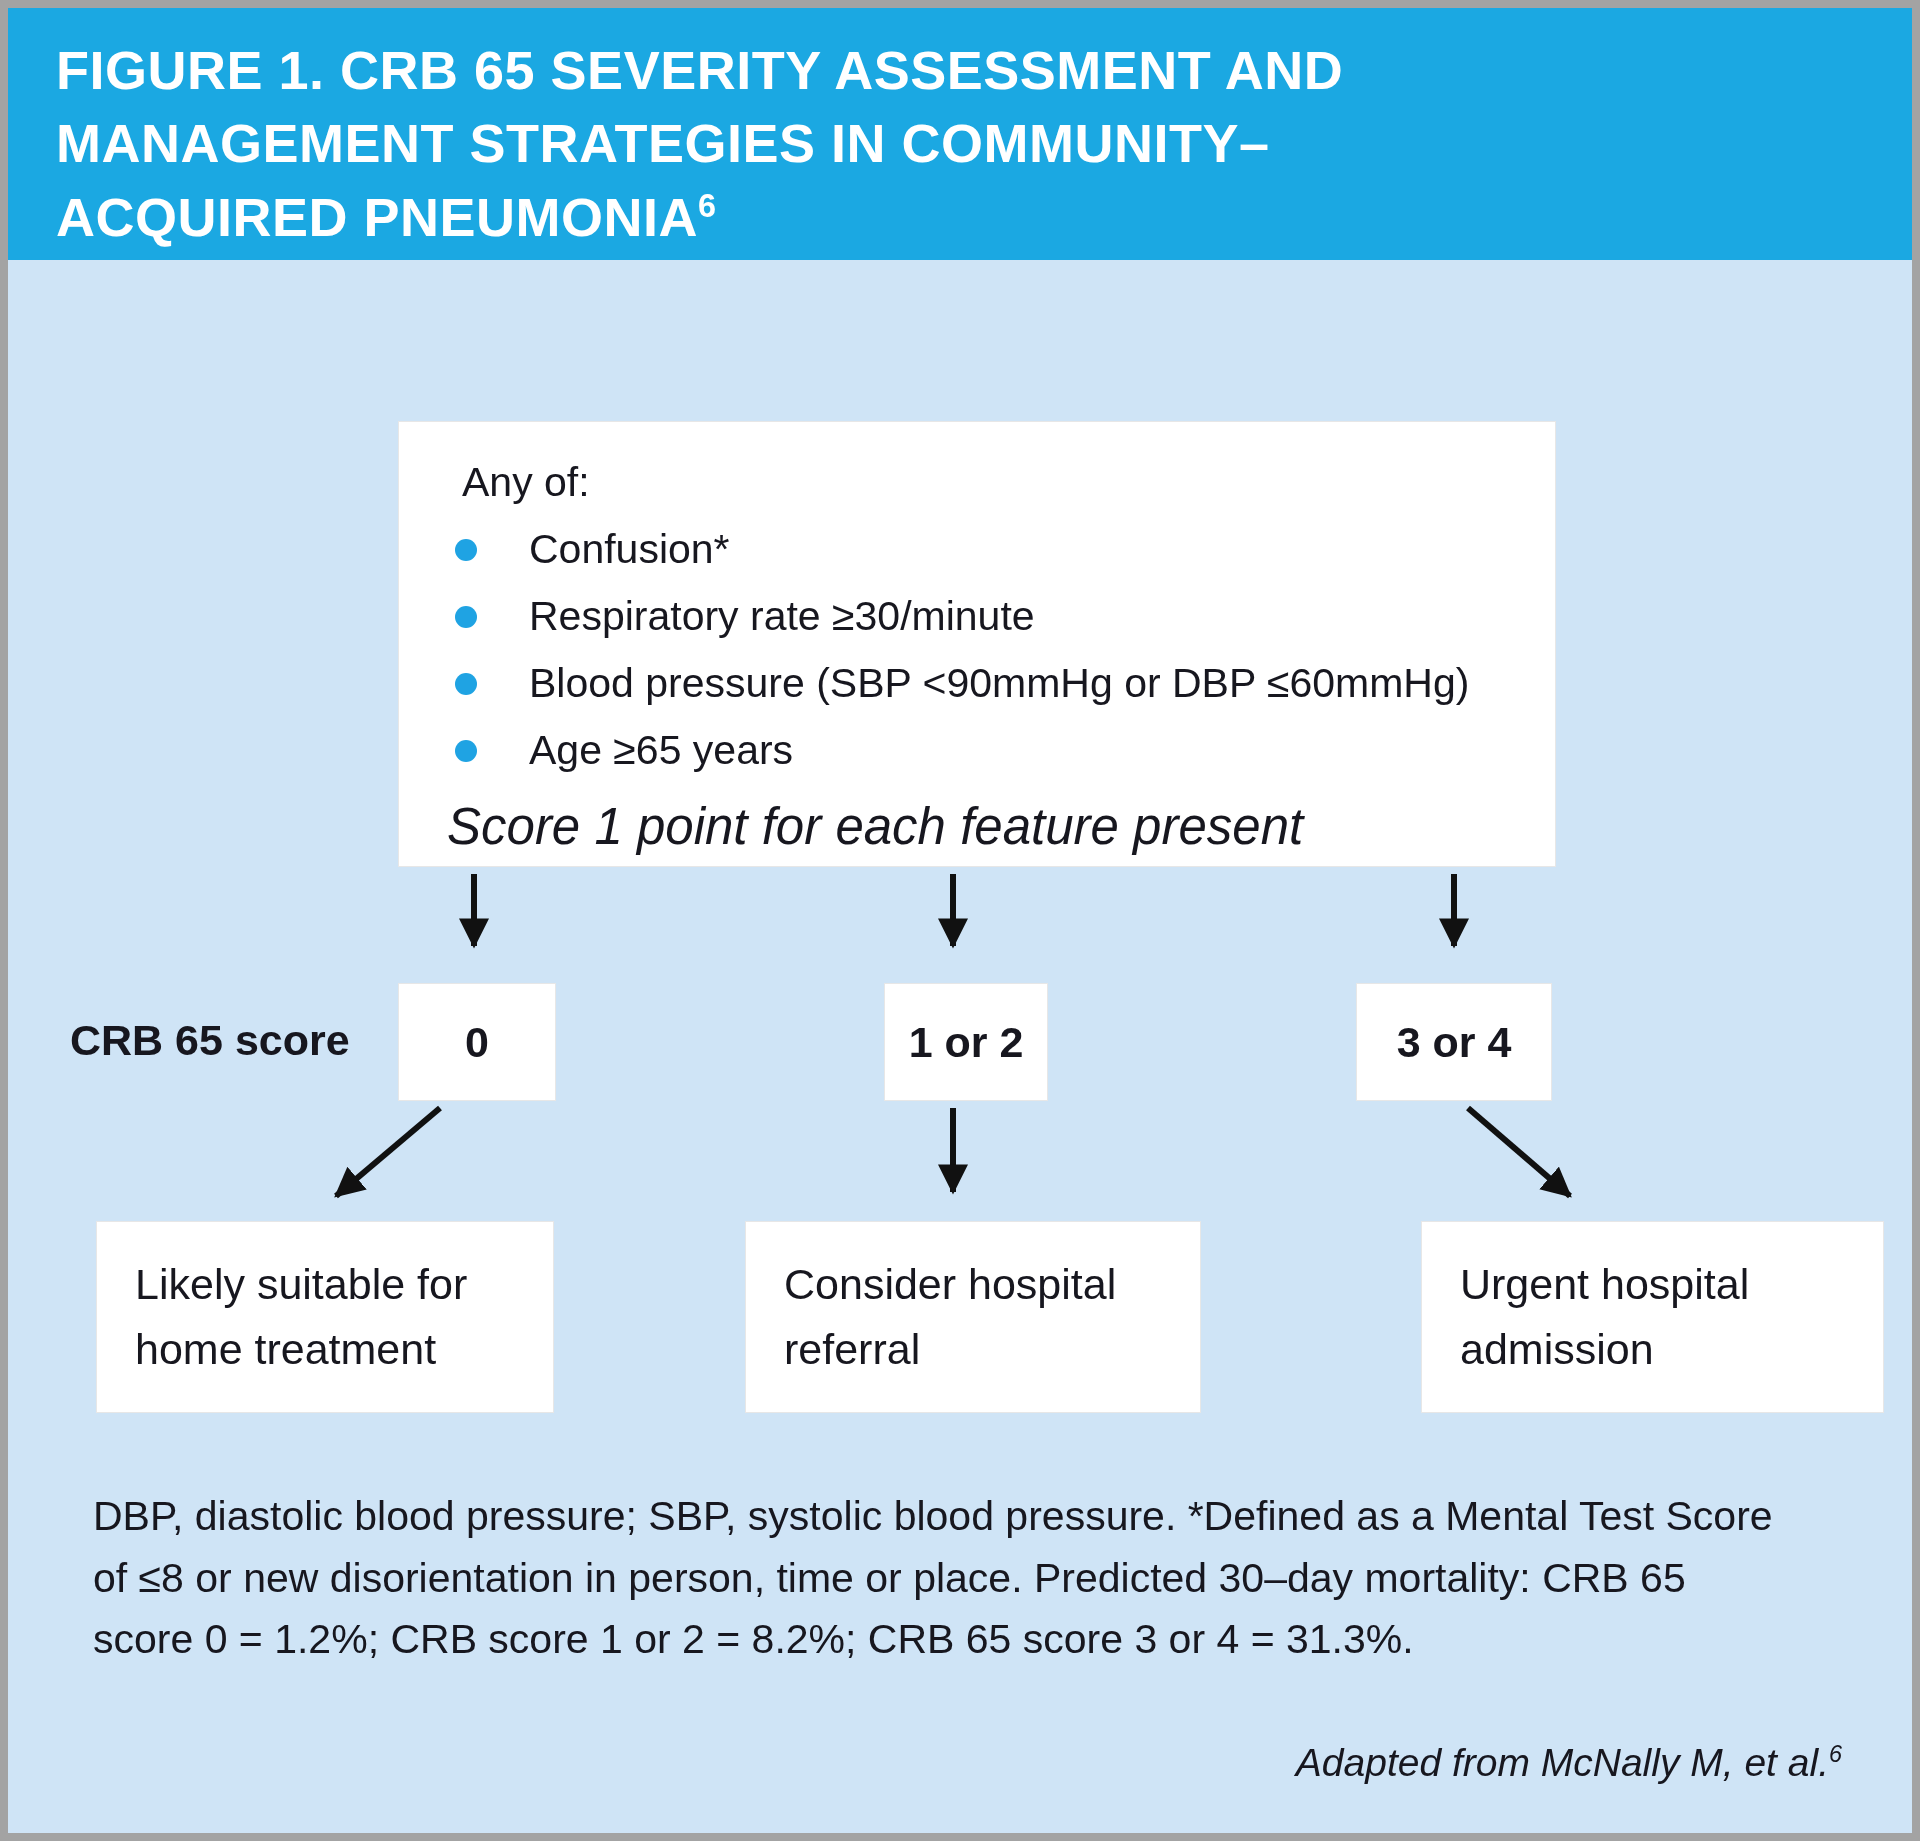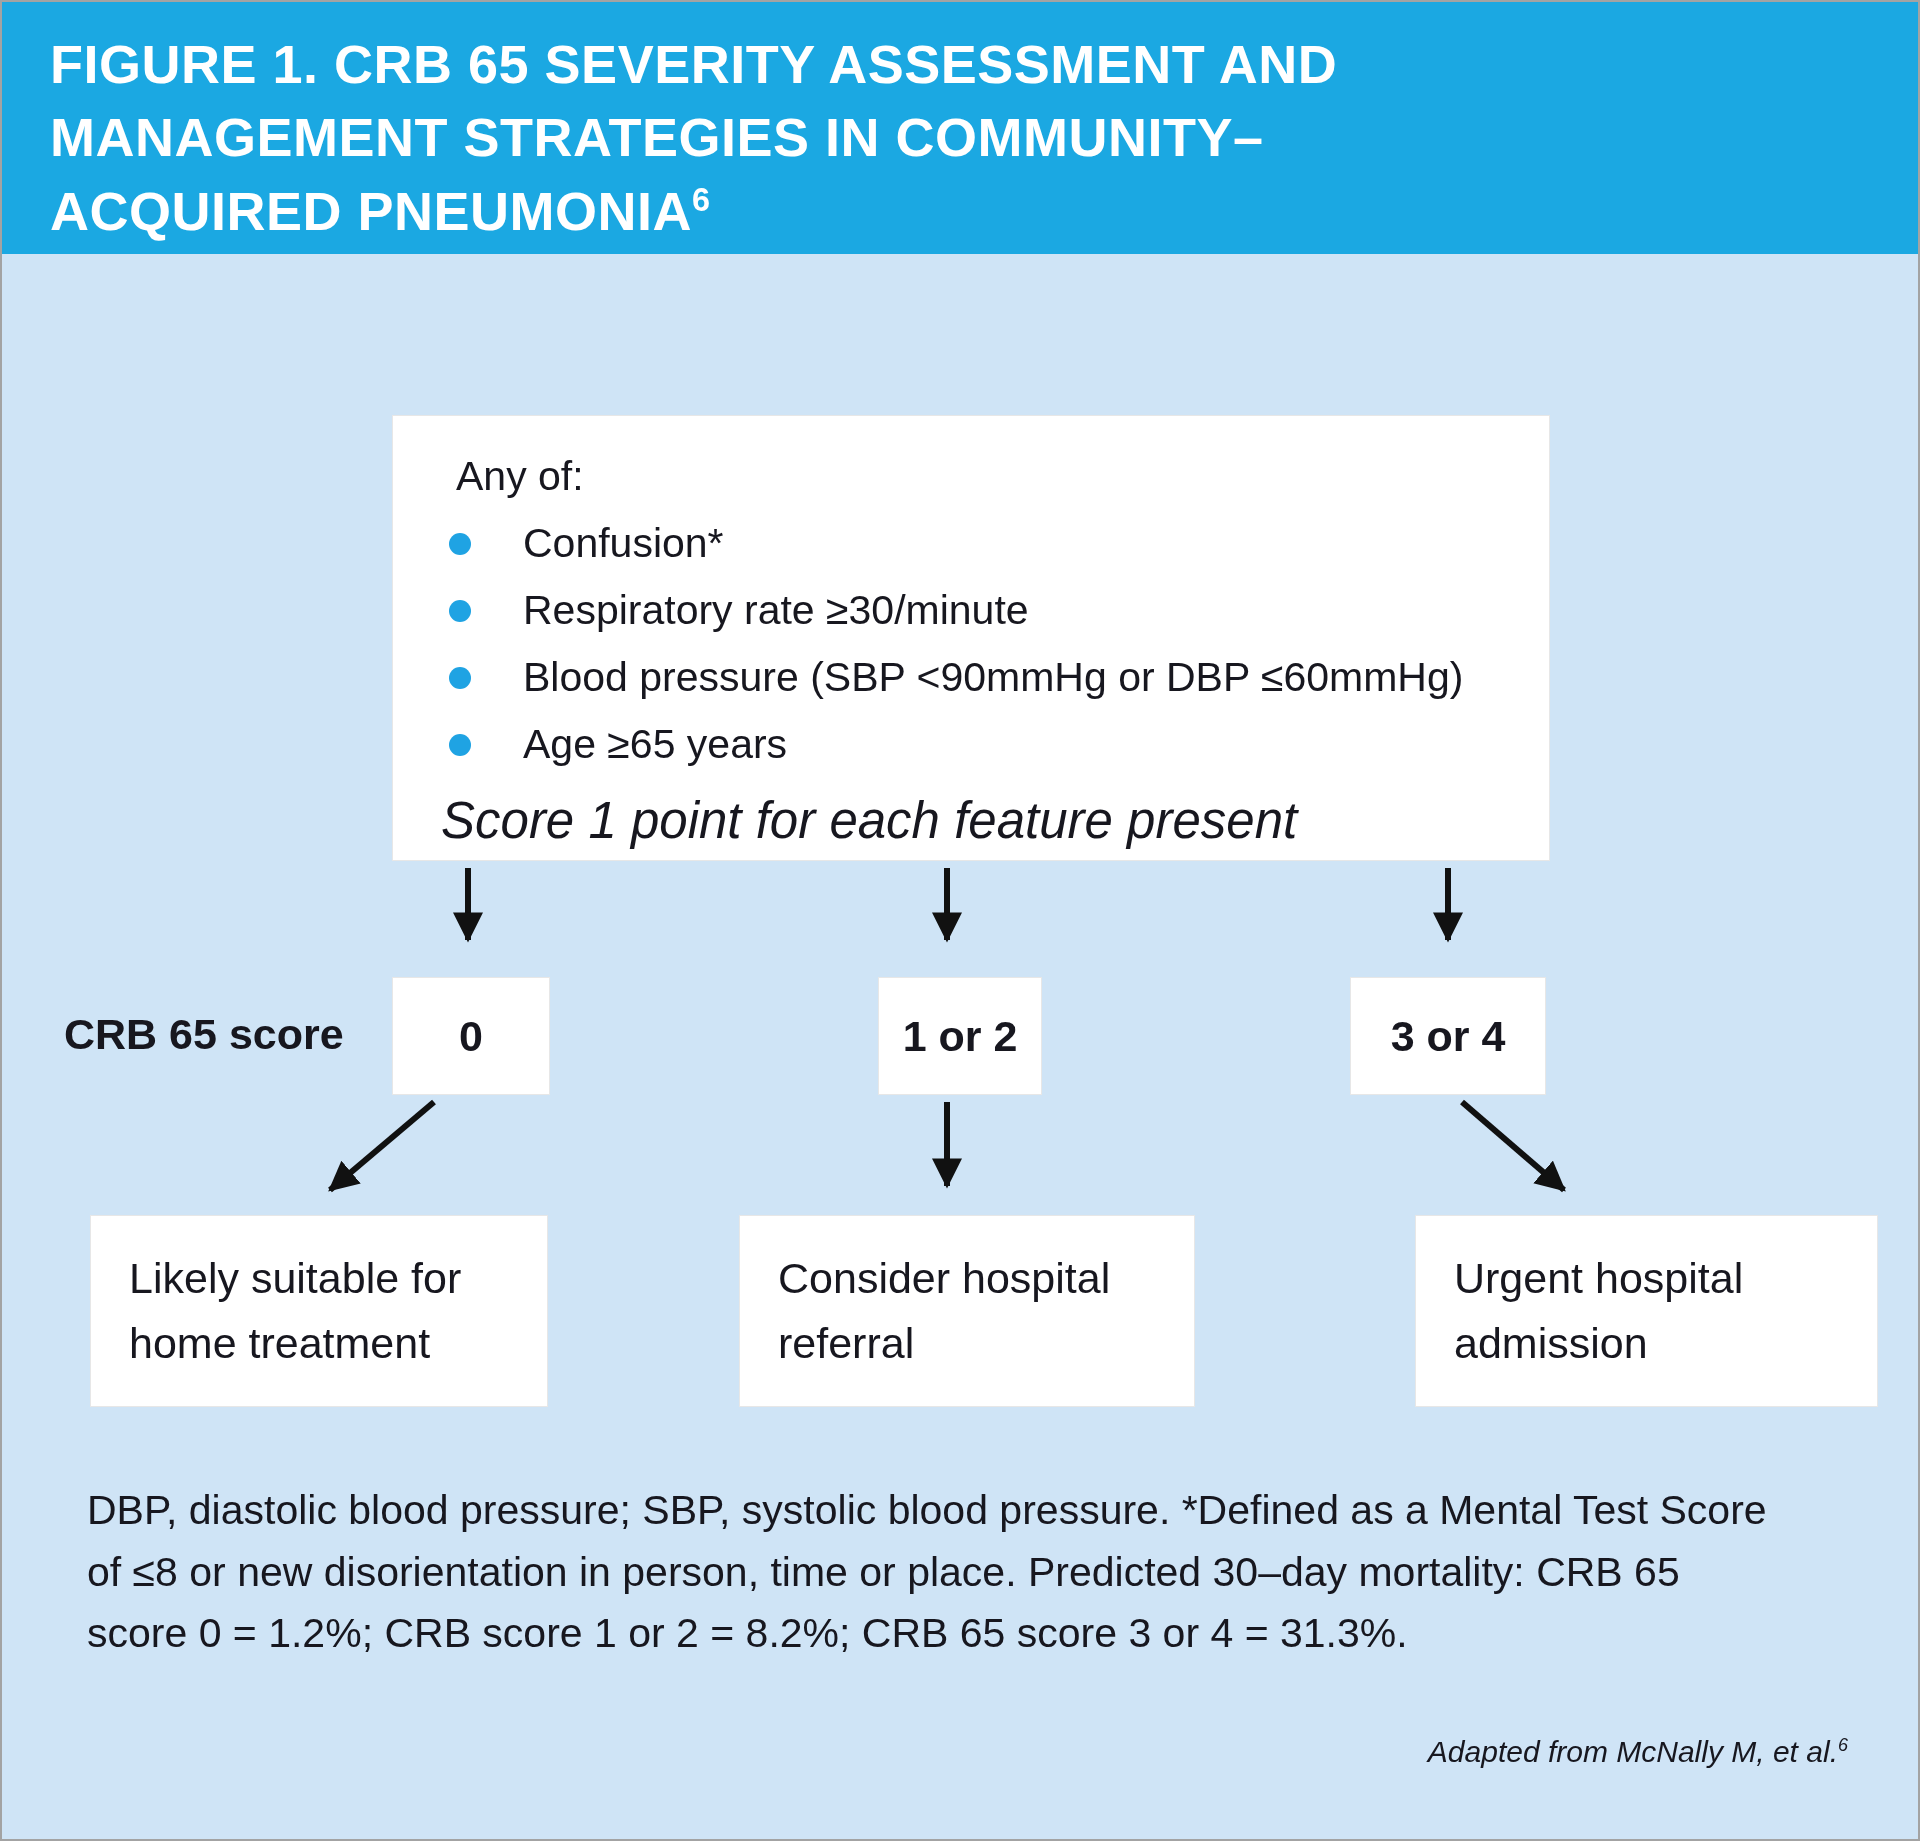--- a/index.html
+++ b/index.html
@@ -8,21 +8,21 @@
     --bullet:#1FA3E3;
     --ink:#17171f;
   }
   *{margin:0;padding:0;box-sizing:border-box;}
   html,body{background:#fff;}
   body{font-family:"Liberation Sans", sans-serif;color:var(--ink);}
   .figure{
     position:relative;
     width:1920px;height:1841px;
     background:var(--body-bg);
-    border:2px solid #a3a3a3;
+    border:8px solid #a3a3a3;
     overflow:hidden;
   }
   
   .header{
     position:absolute;left:0;top:0;width:100%;height:252px;
     background:var(--header-bg);
     padding:26px 48px 0 48px;
   }
   .header h1{
     color:#ffffff;
@@ -92,21 +92,21 @@
   
   .footnote{
     position:absolute;left:85px;top:1478px;width:1690px;
     font-size:41px;line-height:1.5;
   }
 
   
   .attribution{
     position:absolute;right:70px;top:1733px;width:1000px;
     text-align:right;
-    font-size:30px;font-style:italic;
+    font-size:39px;font-style:italic;
   }
   .attribution sup{font-size:60%;vertical-align:super;line-height:0;}
 </style>
 </head>
 <body>
 
 <div class="figure">
 
   <div class="header">
     <h1><span>FIGURE 1. CRB 65 SEVERITY ASSESSMENT AND MANAGEMENT STRATEGIES IN COMMUNITY–ACQUIRED PNEUMONIA</span><sup>6</sup></h1>

